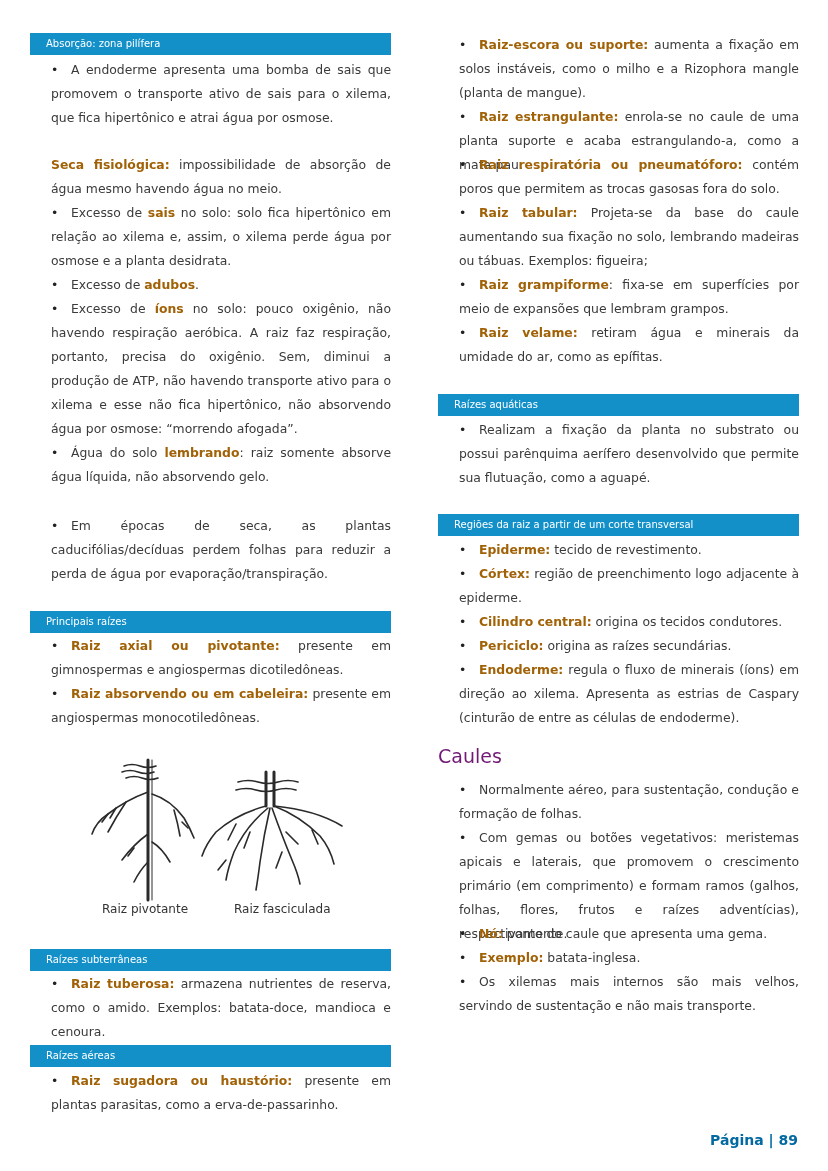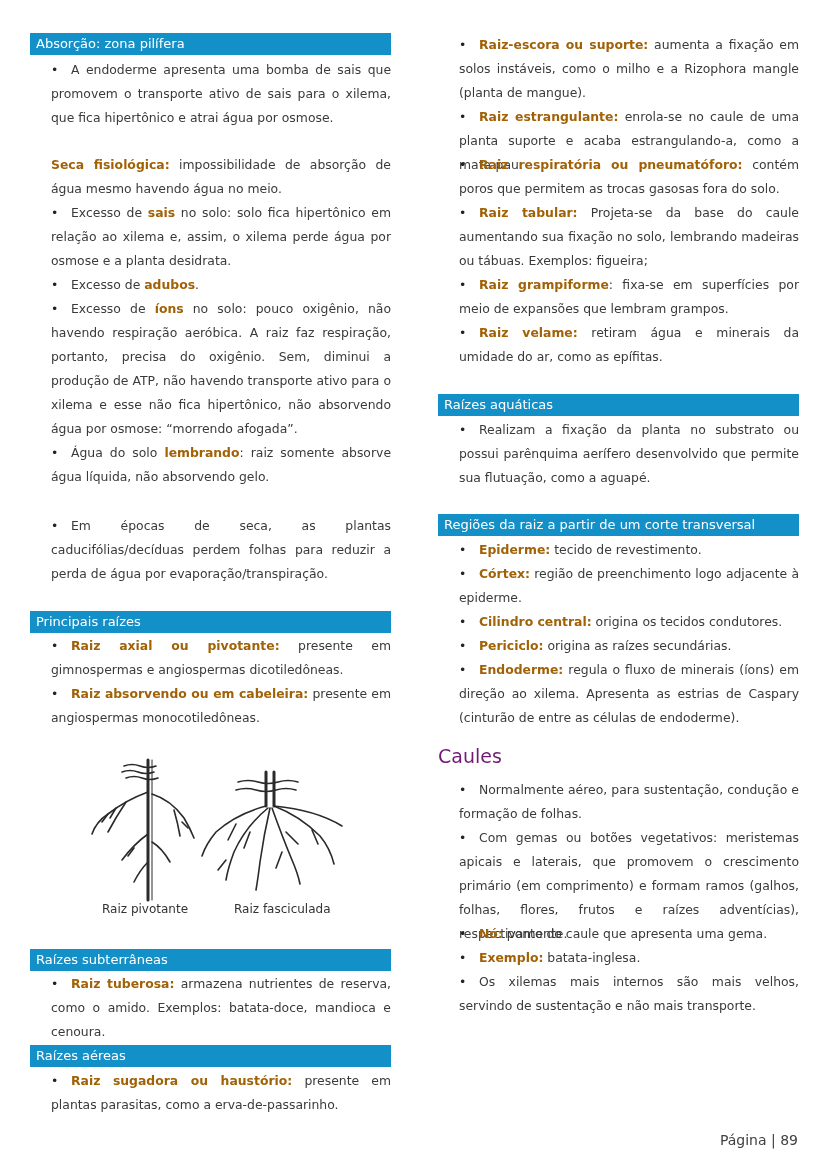--- a/index.html
+++ b/index.html
@@ -9,22 +9,22 @@
   }
   .page-header {
     position: absolute; left: 52px; top: 12px;
     font-size: 14px; color: #1a1a1a; margin-top: 21px;
   }
   .col { position: absolute; top: 0; }
   .col-left { left: 30px; width: 361px; }
   .col-right { left: 438px; width: 361px; }
   .bar {
     position: absolute; left: 0; width: 100%; height: 22px;
-    background: #1490c9; color: #ffffff; font-size: 13px;
-    line-height: 22px; padding-left: 6px; box-sizing: border-box;
+    background: #1490c9; color: #ffffff; font-size: 10px;
+    line-height: 22px; padding-left: 16px; box-sizing: border-box;
     white-space: nowrap; overflow: hidden;
   }
   .para {
     position: absolute; left: 21px; right: 0;
     font-size: 12.4px; line-height: 24px; text-align: justify;
     color: #3a3a3a;
   }
   .para b { color: #a16207; font-weight: bold; }
   .bullet { display: inline-block; width: 20px; text-indent: 0; color: #222; }
   .caules {
@@ -32,21 +32,21 @@
     font-size: 19px; color: #701a75;
   }
   .figure {
     position: absolute; left: 86px; top: 752px; width: 280px; height: 175px;
   }
   .fig-label {
     position: absolute; font-size: 12px; color: #333; top: 150px;
   }
   .footer {
     position: absolute; right: 30px; top: 1132px;
-    font-size: 14px; color: #404040;
+    font-size: 14px; color: #0369a1; font-weight: bold;
   }
 </style>
 </head>
 <body>
 
 <div class="page-header">Biologia</div>
 
 <div class="col col-left">
   <div class="bar" style="top:33px">Absorção: zona pilífera</div>
   <div class="para" style="top:58px">

